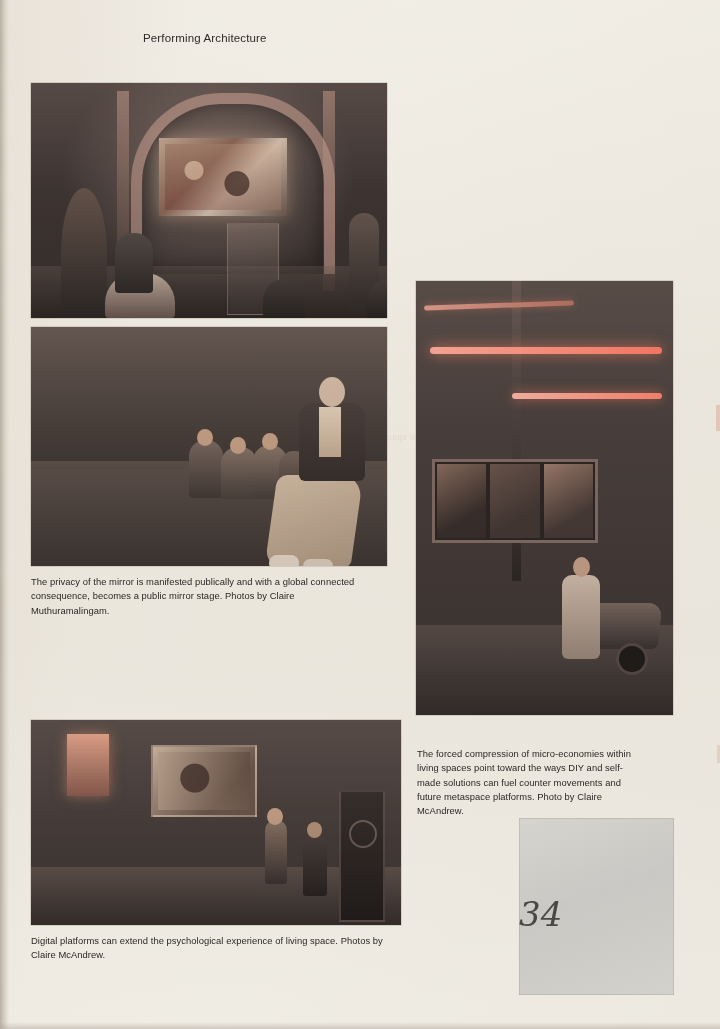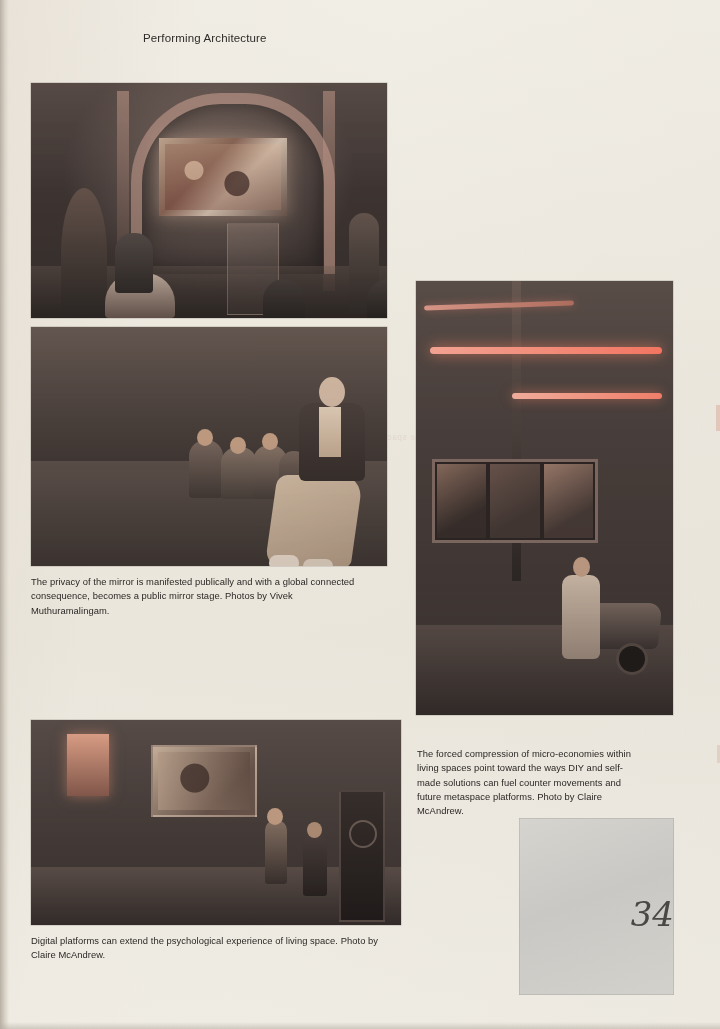--- a/index.html
+++ b/index.html
@@ -216,21 +216,21 @@
     top: 818px;
     width: 155px;
     height: 177px;
     background: linear-gradient(160deg, #d6d4cf 0%, #c9c8c4 45%, #d2d1cc 100%);
     box-shadow: inset 0 0 0 0.5px rgba(150,148,142,0.6);
   }
   #page-number {
     position: absolute;
     left: 0; right: 0;
     top: 76px;
-    text-align: right;
+    text-align: left;
     font-family: "DejaVu Serif", serif;
     font-size: 34px;
     font-style: italic;
     color: #4a4844;
   }
   
   #right-tick {
     position: absolute;
     right: 0px; top: 405px;
     width: 4px; height: 26px;
@@ -288,21 +288,21 @@
     <div class="gh" style="left:231px; top:106px;"></div>
     <div class="man-legs"></div>
     <div class="man-body"></div>
     <div class="man-shirt"></div>
     <div class="man-head"></div>
     <div class="man-shoe1"></div>
     <div class="man-shoe2"></div>
     <div class="tint"></div>
   </div>
 
-  <div class="caption" id="caption-1">The privacy of the mirror is manifested publically and with a global connected consequence, becomes a public mirror stage. Photos by Vivek Muthuramalingam.</div>
+  <div class="caption" id="caption-1">The privacy of the mirror is manifested publically and with a global connected consequence, becomes a public mirror stage. Photos by Claire Muthuramalingam.</div>
 
   <div class="photo" id="photo-3">
     <div class="pole"></div>
     <div class="neon3"></div>
     <div class="neon1"></div>
     <div class="neon2"></div>
     <div class="floor"></div>
     <div class="panel">
       <div class="p pa"></div>
       <div class="p pb"></div>
@@ -322,21 +322,21 @@
     <div class="floor"></div>
     <div class="screen"></div>
     <div class="door"></div>
     <div class="p1"></div>
     <div class="p1h"></div>
     <div class="p2"></div>
     <div class="p2h"></div>
     <div class="tint"></div>
   </div>
 
-  <div class="caption" id="caption-3">Digital platforms can extend the psychological experience of living space. Photo by Claire McAndrew.</div>
+  <div class="caption" id="caption-3">Digital platforms can extend the psychological experience of living space. Photos by Claire McAndrew.</div>
 
   <div id="page-number-block">
     <div id="page-number">34</div>
   </div>
 
   <div id="right-tick"></div>
   <div id="right-tick2"></div>
 </div>
 
 </body></html>

